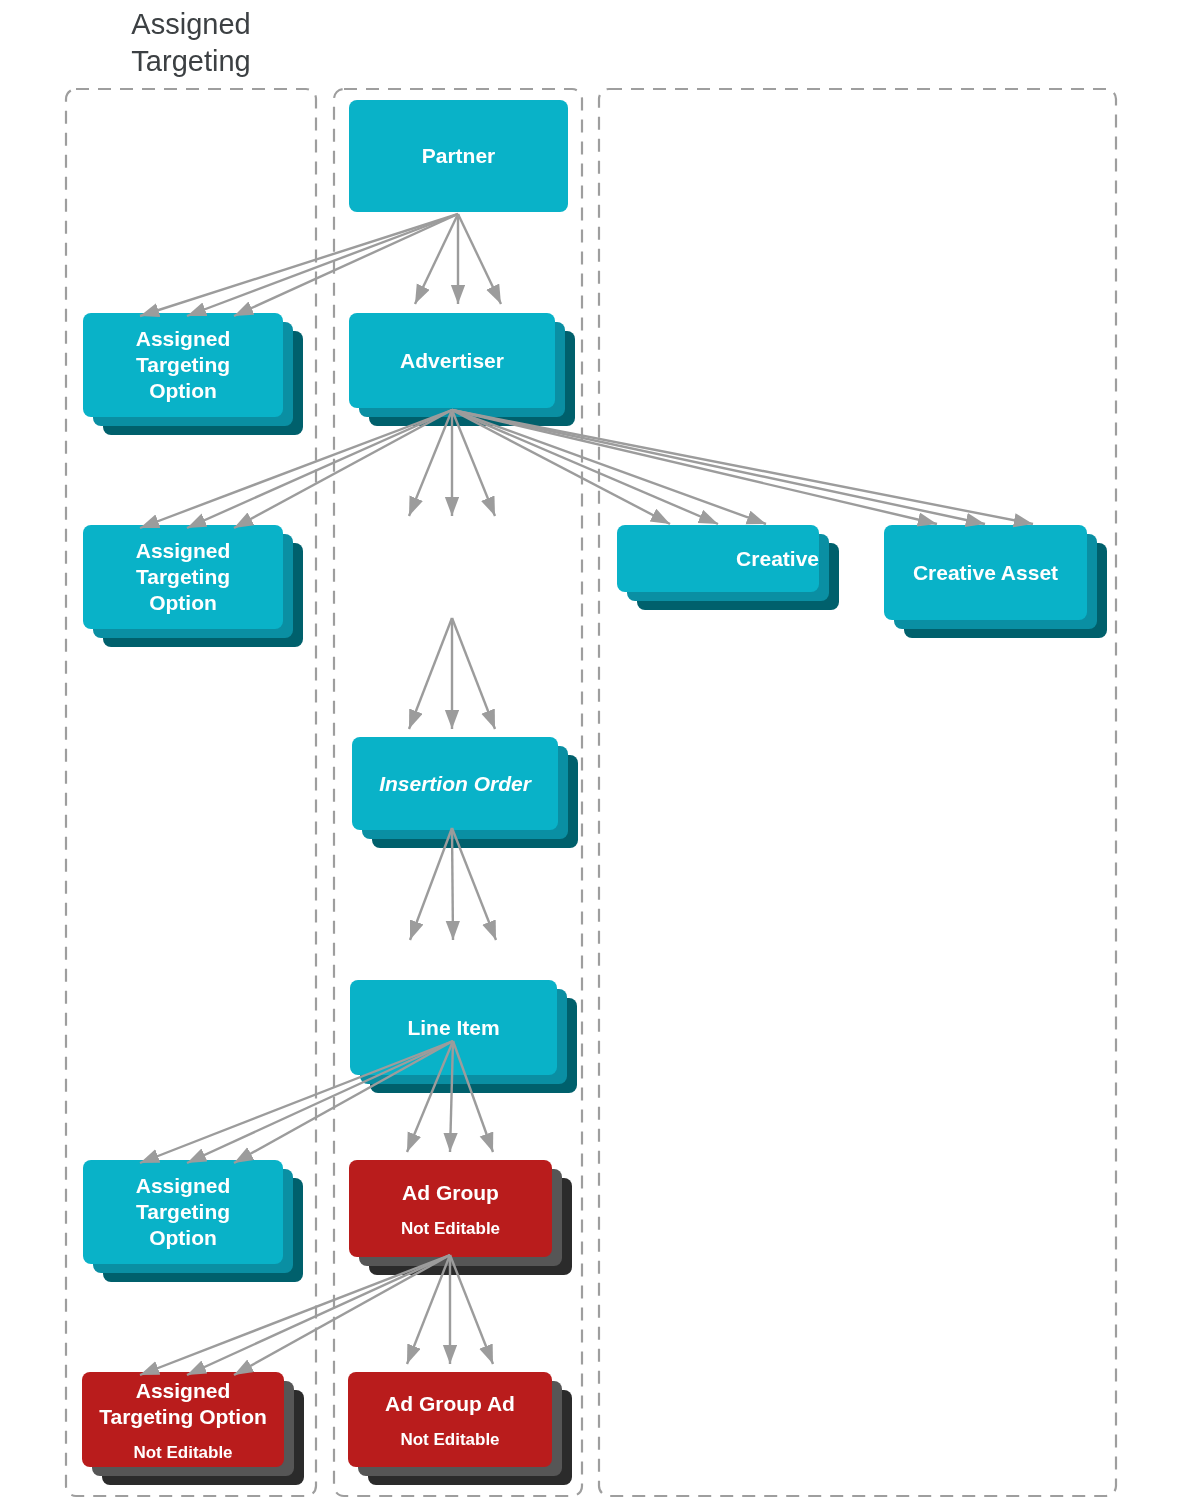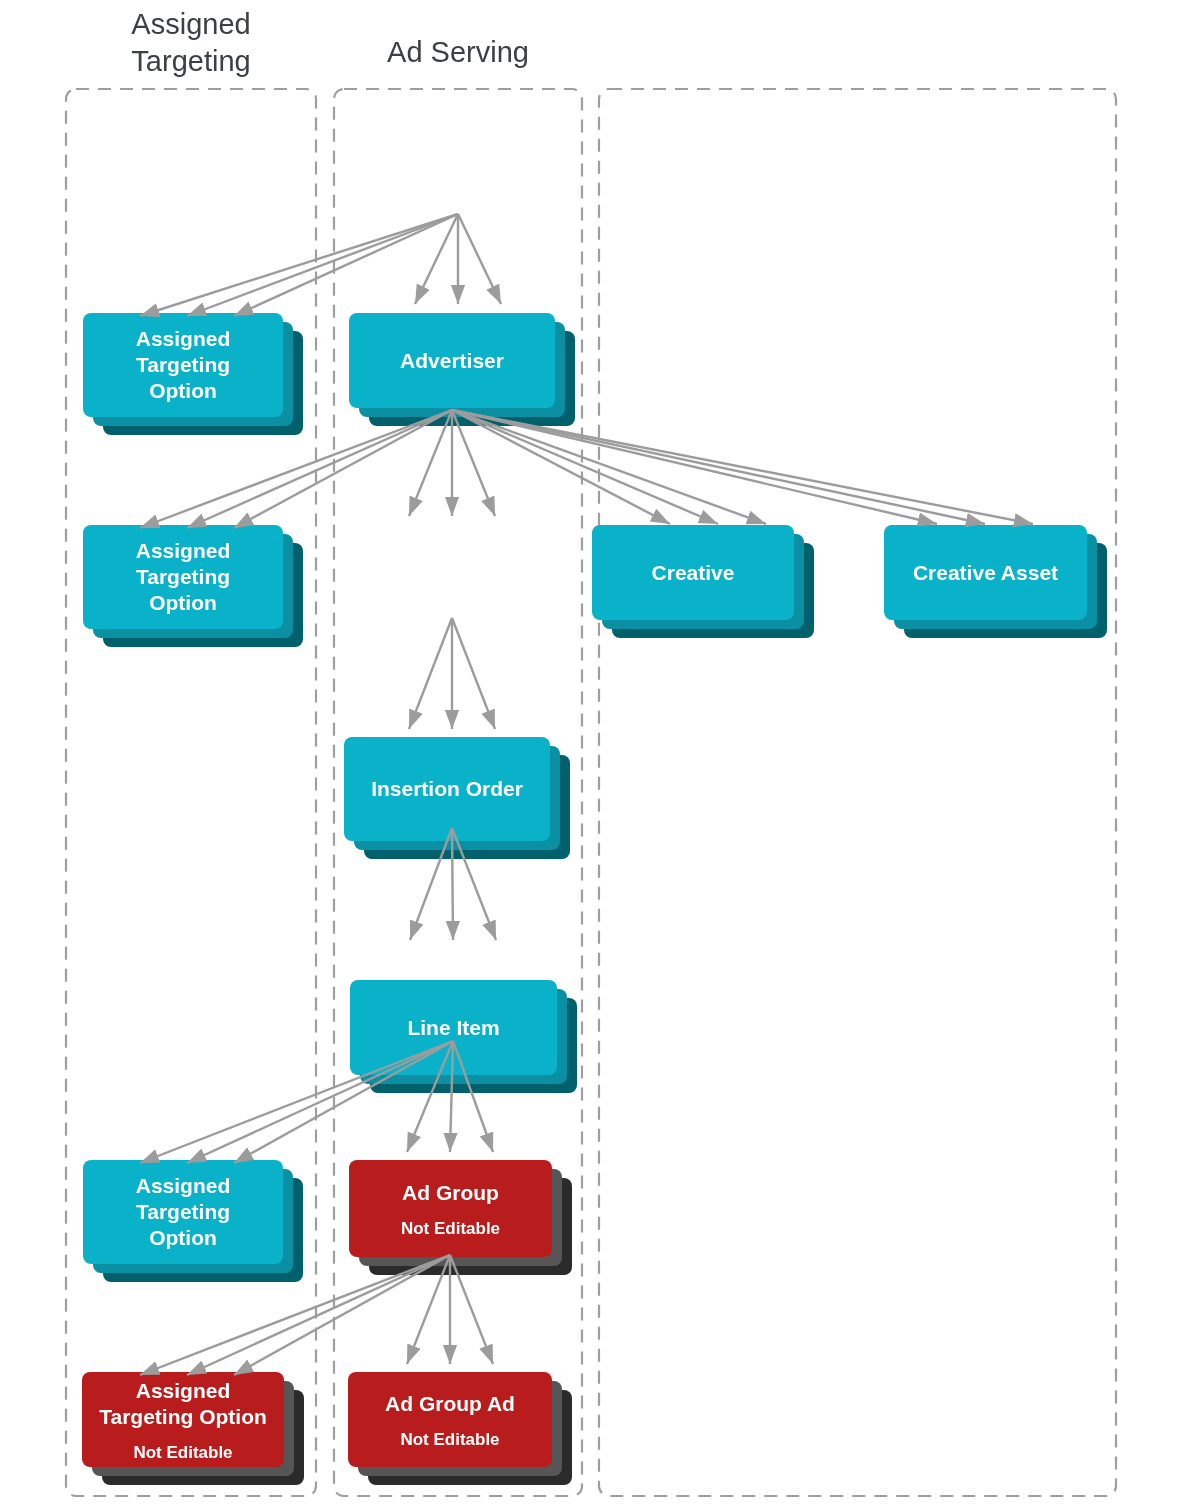--- a/index.html
+++ b/index.html
@@ -78,44 +78,46 @@
   .teal.stacked::after  { background: #0a8fa3; }
   .gray.stacked::before { background: #2b2b2b; }
   .gray.stacked::after  { background: #565656; }
 
   
   .pos-partner        { left: 349px; top: 100px;  width: 219px; height: 112px; }
   .pos-ato-partner    { left: 83px;  top: 313px;  width: 200px; height: 104px; }
   .pos-advertiser     { left: 349px; top: 313px;  width: 206px; height: 95px;  }
   .pos-ato-advertiser { left: 83px;  top: 525px;  width: 200px; height: 104px; }
   .pos-campaign       { left: 349px; top: 525px;  width: 206px; height: 95px;  }
-  .pos-creative       { left: 592px; top: 525px;  width: 202px; height: 95px;  }
+  .pos-creative       { left: 617px; top: 525px;  width: 202px; height: 67px; align-items: flex-end;  }
   .pos-creative-asset { left: 884px; top: 525px;  width: 203px; height: 95px;  }
-  .pos-insertion-order{ left: 344px; top: 737px;  width: 206px; height: 104px;  }
+  .pos-insertion-order{ left: 352px; top: 737px;  width: 206px; height: 93px; font-style: italic;  }
   .pos-line-item      { left: 350px; top: 948px;  width: 207px; height: 95px; margin-top: 32px;  }
   .pos-ato-line-item  { left: 83px;  top: 1160px; width: 200px; height: 104px; }
   .pos-ad-group       { left: 349px; top: 1160px; width: 203px; height: 97px;  }
   .pos-ato-ad-group   { left: 82px;  top: 1372px; width: 202px; height: 95px;  }
   .pos-ad-group-ad    { left: 348px; top: 1372px; width: 204px; height: 95px;  }
 </style>
 </head>
 <body>
 
 <div class="stage">
 
   <svg class="frame-layer" width="1184" height="1508">
     <rect x="66" y="89" width="250" height="1407" rx="10" fill="none" stroke="#9e9e9e" stroke-width="2.2" stroke-dasharray="13 9"></rect>
     <rect x="334" y="89" width="248" height="1407" rx="10" fill="none" stroke="#9e9e9e" stroke-width="2.2" stroke-dasharray="13 9"></rect>
     <rect x="599" y="89" width="517" height="1407" rx="10" fill="none" stroke="#9e9e9e" stroke-width="2.2" stroke-dasharray="13 9"></rect>
   </svg>
 
   <div class="col-header hdr-at">Assigned
 Targeting</div>
-  <div class="col-header hdr-ads">Ad Serving</div>
-
+
+  <div class="node teal pos-partner">
+    <span class="node-label">Partner</span>
+  </div>
 
   <div class="node teal stacked pos-ato-partner">
     <span class="node-label">Assigned
 Targeting
 Option</span>
   </div>
 
   <div class="node teal stacked pos-advertiser">
     <span class="node-label">Advertiser</span>
   </div>

